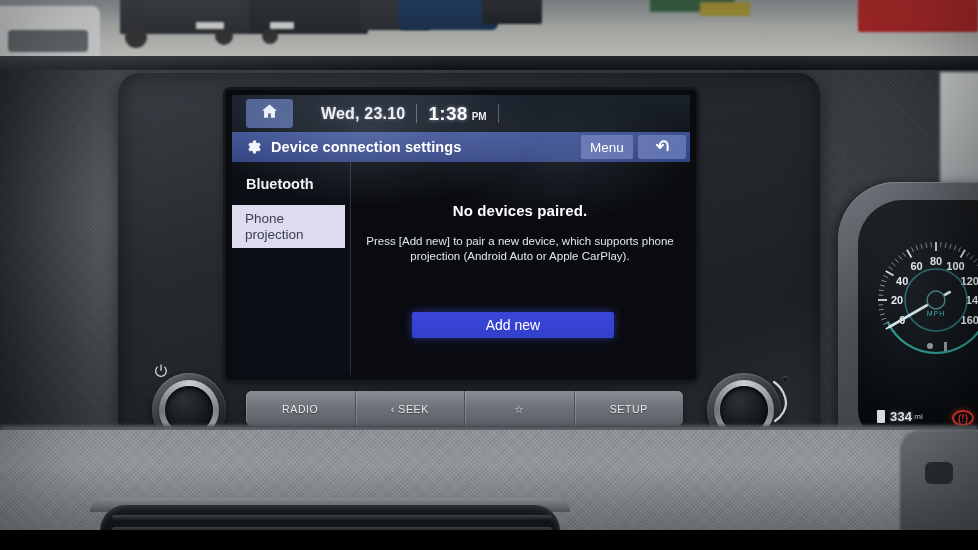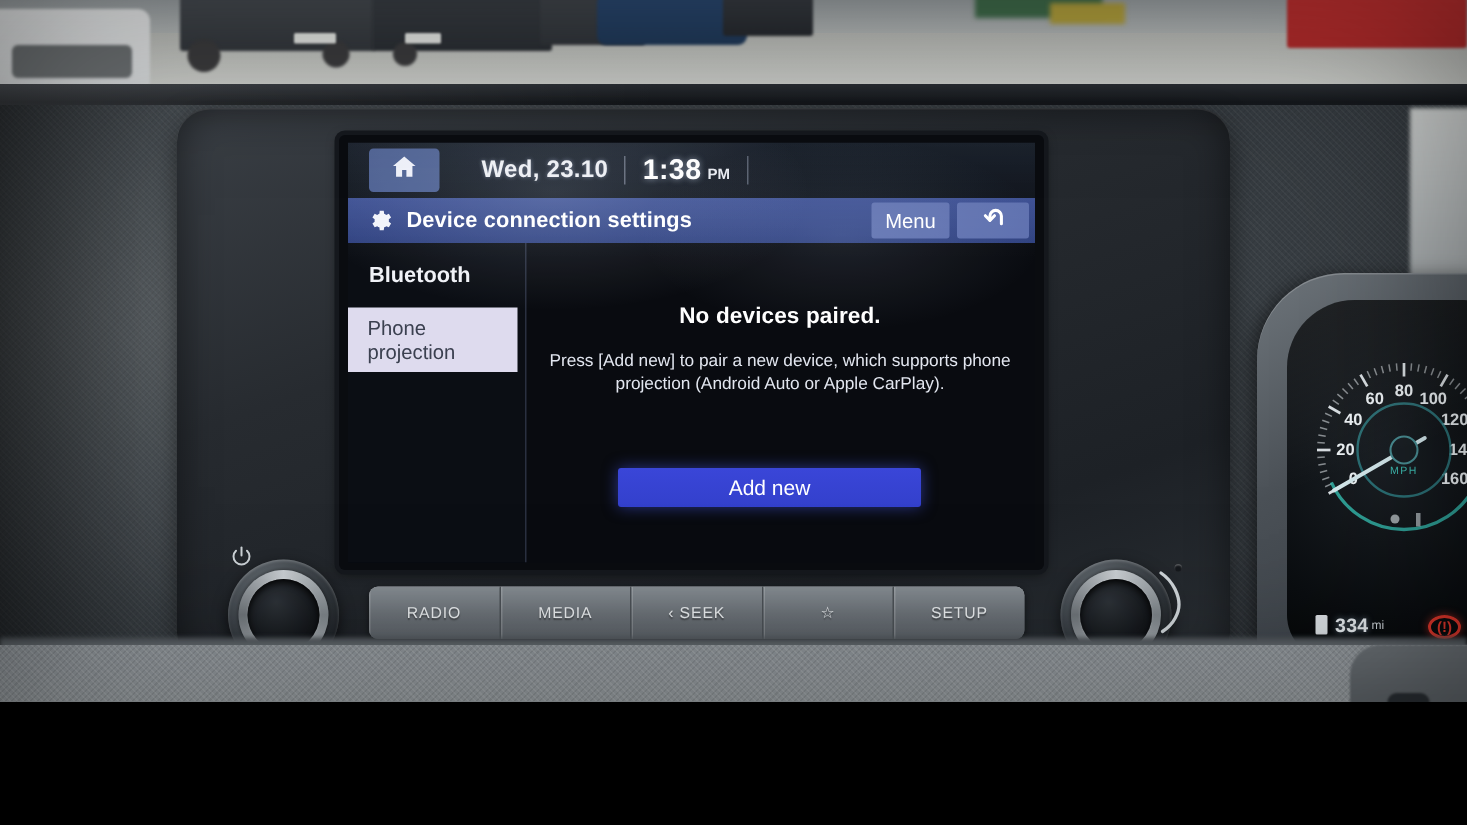--- a/index.html
+++ b/index.html
@@ -1,20 +1,20 @@
 <!DOCTYPE html>
 <html><head>
 <meta charset="utf-8">
 <style>
   * { margin:0; padding:0; box-sizing:border-box; }
   html,body{ width:978px; height:550px; overflow:hidden; background:#000; }
   body{ font-family:"Liberation Sans", sans-serif; }
 
   
-  #scene{ position:relative; width:978px; height:468px; overflow:hidden; }
+  #scene{ position:relative; width:978px; height:530px; overflow:hidden; }
 
   
   .windshield{ position:absolute; left:0; top:0; width:978px; height:62px;
     background:
       linear-gradient(180deg,#b9bcbb 0%, #c3c5c3 40%, #b0b2b0 100%);
     overflow:hidden; filter:blur(0.4px); }
   .ws-sky{ position:absolute; left:0; top:0; width:978px; height:26px;
     background:linear-gradient(180deg,#9aa0a3,#b6bab9); }
   .ws-ground{ position:absolute; left:0; top:22px; width:978px; height:40px;
     background:linear-gradient(180deg,#b8bab6,#c9cbc7); }
@@ -300,21 +300,20 @@
       <div class="msg-title">No devices paired.</div>
       <div class="msg-body">Press [Add new] to pair a new device, which supports phone projection (Android Auto or Apple CarPlay).</div>
       <div class="addnew">Add new</div>
     </div>
 
     <div class="glare"></div>
   </div>
 
   <div class="btnstrip">
     <div class="hbtn">RADIO</div>
-    <div class="hbtn">MEDIA</div>
     <div class="hbtn">‹ SEEK</div>
     <div class="hbtn star">☆</div>
     <div class="hbtn">SETUP</div>
   </div>
 
   <span class="power-icon">
     <svg viewBox="0 0 24 24">
         <path d="M12 3v8"></path>
         <path d="M6.5 6.2a8 8 0 1 0 11 0"></path>
       </svg>

